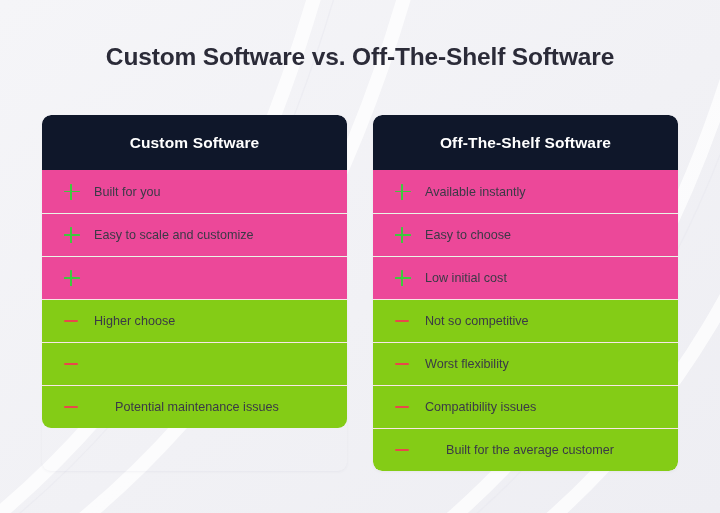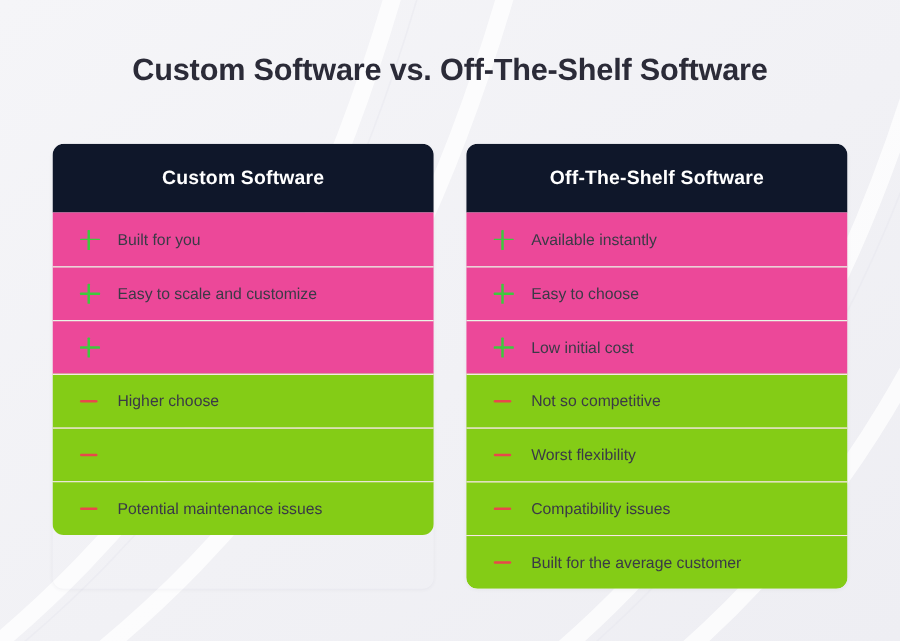--- a/index.html
+++ b/index.html
@@ -101,20 +101,21 @@
   .feature-row.con {
     background: #84cc16;
     border-top: 1px solid #f8e6e6;
   }
   .feature-row.first-row {
     border-top: none;
   }
   .feature-row.last-row {
     border-bottom-left-radius: 9px;
     border-bottom-right-radius: 9px;
+    gap: 21px;
   }
 
   .row-icon {
     width: 17px;
     height: 17px;
     flex: 0 0 17px;
     position: relative;
     margin-right: 14px;
   }
 

